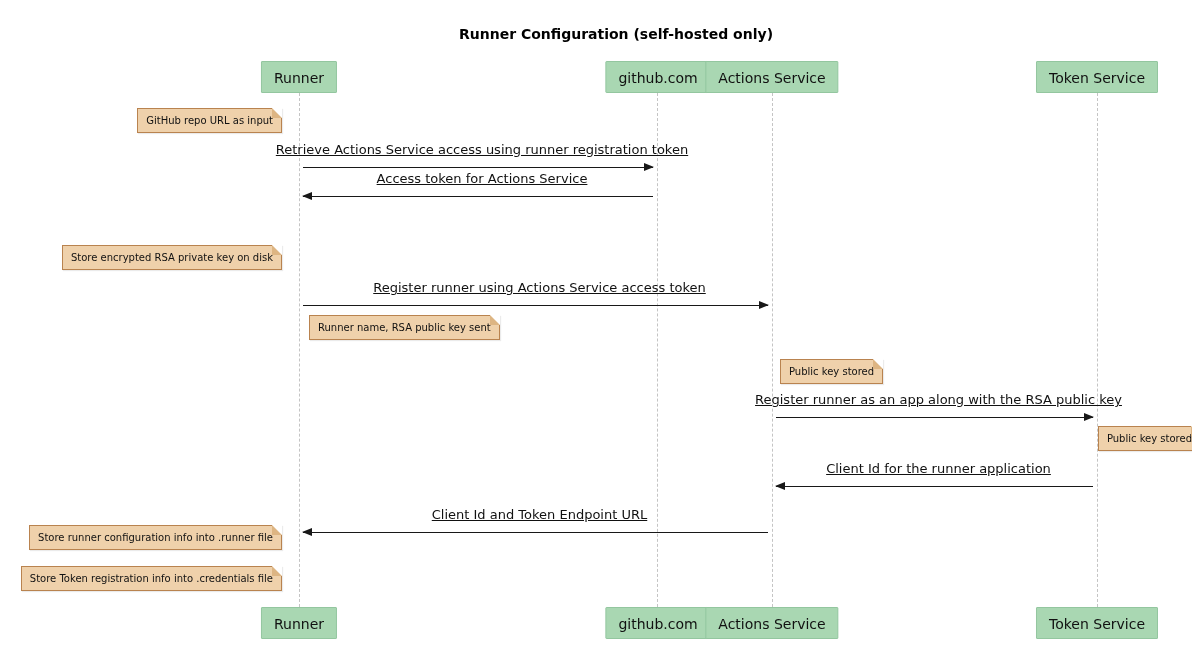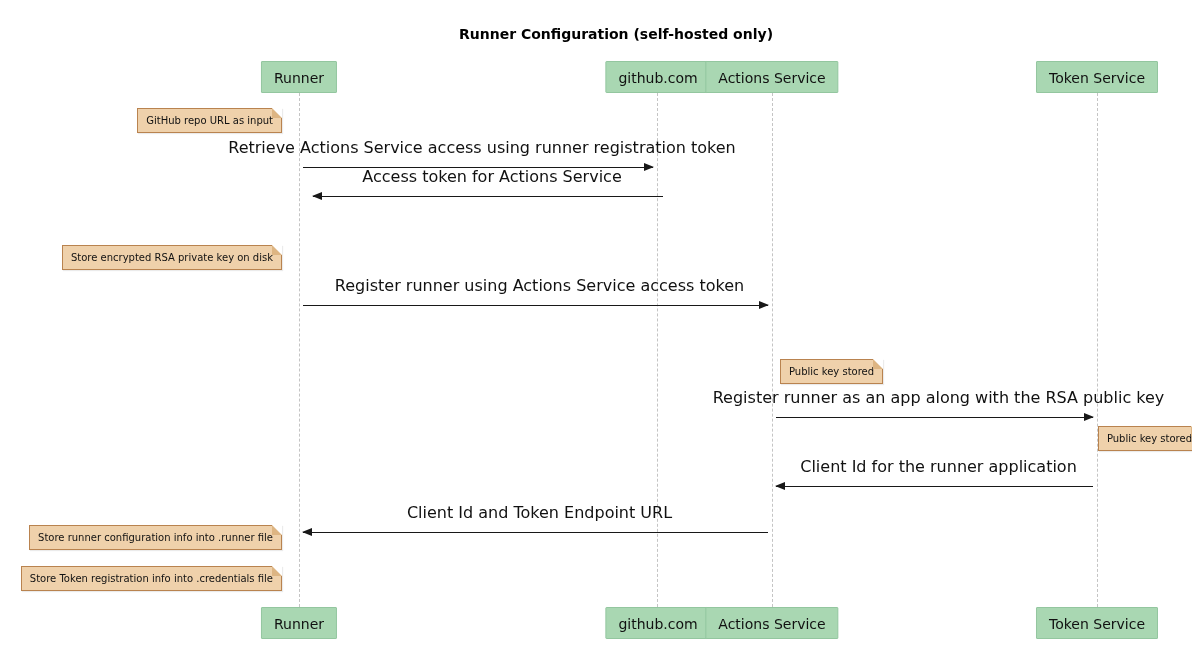--- a/index.html
+++ b/index.html
@@ -23,21 +23,21 @@
   }
   .participant.bottom { top:591px; }
   .lifeline {
     position:absolute; top:77px; height:514px; width:0;
     border-left:1px dashed #C4C4C4;
   }
   .msg { position:absolute; height:1px; }
   .msg .line { position:absolute; left:0; right:0; top:0; height:1px; background:#181818; }
   .msg .lbl {
     position:absolute; bottom:3px; left:50%; transform:translateX(-50%);
-    white-space:nowrap; font-size:16px; color:#111;
+    white-space:nowrap; font-size:13px; color:#111;text-decoration:underline;
   }
   .msg .head { position:absolute; top:-4px; width:0; height:0;
     border-top:4px solid transparent; border-bottom:4px solid transparent; }
   .msg.dir-right .head { right:-1px; border-left:10px solid #181818; }
   .msg.dir-left  .head { left:-1px;  border-right:10px solid #181818; }
   .note {
     position:absolute;
     background:#EFD1AB; border:1px solid #B9834F;
     padding:6px 8px; font-size:10px; color:#111; white-space:nowrap;
     box-shadow:1px 1px 1px rgba(0,0,0,0.08);
@@ -73,21 +73,21 @@
   <div class="participant bottom" style="left:642px">github.com</div>
   <div class="participant bottom" style="left:756px">Actions Service</div>
   <div class="participant bottom" style="left:1081px">Token Service</div>
 
   <div class="msg dir-right" style="left:283px; top:147px; width:358px">
     <div class="lbl">Retrieve Actions Service access using runner registration token</div>
     <div class="line"></div>
     <div class="head"></div>
   </div>
 
-  <div class="msg dir-left" style="left:293px; top:176px; width:358px">
+  <div class="msg dir-left" style="left:283px; top:176px; width:358px">
     <div class="lbl">Access token for Actions Service</div>
     <div class="line"></div>
     <div class="head"></div>
   </div>
 
   <div class="msg dir-right" style="left:283px; top:285px; width:473px">
     <div class="lbl">Register runner using Actions Service access token</div>
     <div class="line"></div>
     <div class="head"></div>
   </div>
@@ -105,18 +105,19 @@
   </div>
 
   <div class="msg dir-left" style="left:283px; top:512px; width:473px">
     <div class="lbl">Client Id and Token Endpoint URL</div>
     <div class="line"></div>
     <div class="head"></div>
   </div>
 
   <div class="note" style="right:926px; top:92px">GitHub repo URL as input</div>
   <div class="note" style="right:926px; top:229px">Store encrypted RSA private key on disk</div>
+  <div class="note" style="left:293px; top:299px">Runner name, RSA public key sent</div>
   <div class="note" style="left:764px; top:343px">Public key stored</div>
   <div class="note" style="right:7px; top:410px">Public key stored</div>
   <div class="note" style="right:926px; top:509px">Store runner configuration info into .runner file</div>
   <div class="note" style="right:926px; top:550px">Store Token registration info into .credentials file</div>
 
 </div>
 
 </body></html>

